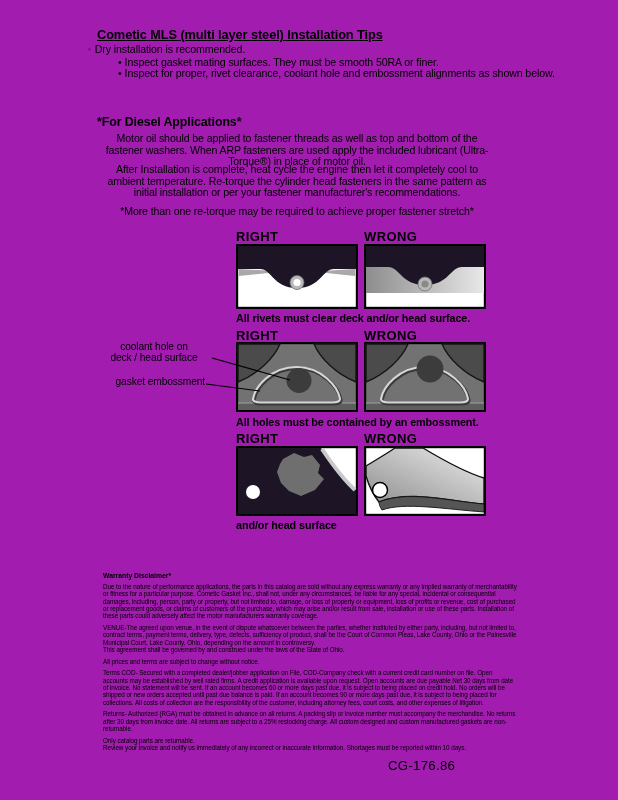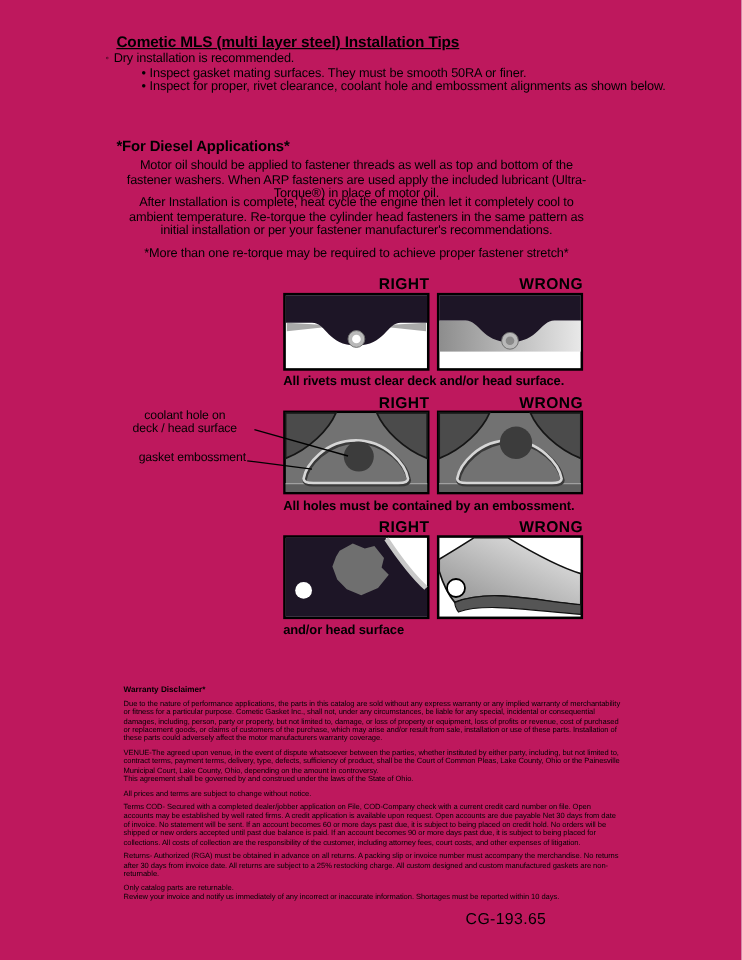--- a/index.html
+++ b/index.html
@@ -1,37 +1,37 @@
 <!DOCTYPE html>
 <html><head>
 <meta charset="utf-8">
 <style>
   html,body{margin:0;padding:0;background:#e8e8e8;}
   .page{
-    position:relative;width:618px;height:800px;background:#be185d;
+    position:relative;width:618px;height:800px;background:#a21caf;
     font-family:"Liberation Sans",sans-serif;color:#000;overflow:hidden;
     margin:0 auto;
   }
   .abs{position:absolute;}
   
   .title{
     left:97px;top:27px;font-size:12.8px;font-weight:bold;letter-spacing:-.1px;
     text-decoration:underline;white-space:nowrap;
   }
   .bullets{left:88px;top:44px;font-size:10.6px;line-height:11.7px;letter-spacing:-.1px;}
   .bullet-main::before{content:"\25E6";font-size:8px;margin-right:4px;position:relative;top:-1px;}
   .bullet-sub{padding-left:30px;}
   .bullet-sub::before{content:"\2022";margin-right:3px;}
   .diesel-h{left:97px;top:115px;font-size:12.4px;font-weight:bold;letter-spacing:-.1px;}
   .para{left:97px;width:400px;font-size:10.6px;line-height:11.7px;letter-spacing:-.12px;text-align:center;}
   .p1{top:133px;}
   .p2{top:164px;}
   .p3{top:206px;}
   
-  .dg-h{width:122px;text-align:right;font-size:13px;font-weight:bold;letter-spacing:.4px;}
+  .dg-h{width:122px;text-align:left;font-size:13px;font-weight:bold;letter-spacing:.4px;}
   .hx-r{left:236px;} .hx-w{left:364px;}
   .hy-1{top:229px;} .hy-2{top:328px;} .hy-3{top:431px;}
   .panel{display:block;}
   .px-r{left:236px;} .px-w{left:364px;}
   .py-1{top:244px;} .py-2{top:342px;} .py-3{top:446px;}
   .caption{left:236px;font-size:10.8px;font-weight:bold;letter-spacing:-.1px;line-height:12.5px;}
   .cy-1{top:312px;} .cy-2{top:416px;} .cy-3{top:519px;}
   .dg-label{font-size:10.2px;letter-spacing:-.1px;text-align:right;line-height:10.6px;}
   .lblA{left:98px;top:342px;width:112px;text-align:center;}
   .lblB{left:95px;top:377px;width:110px;}
@@ -162,15 +162,15 @@
     <div class="wpar">Due to the nature of performance applications, the parts in this catalog are sold without any express warranty or any implied warranty of merchantability or fitness for a particular purpose.  Cometic Gasket Inc., shall not, under any circumstances, be liable for any special, incidental or consequential damages, including, person, party or property, but not limited to, damage, or loss of property or equipment, loss of profits or revenue, cost of purchased or replacement goods, or claims of customers of the purchase, which may arise and/or result from sale, installation or use of these parts.  Installation of these parts could adversely affect the motor manufacturers warranty coverage.</div>
     <div class="wcont">VENUE-The agreed upon venue, in the event of dispute whatsoever between the parties, whether instituted by either party, including, but not limited to, contract terms, payment terms, delivery, type, defects, sufficiency of product, shall be the Court of Common Pleas, Lake County, Ohio or the Painesville Municipal Court, Lake County, Ohio, depending on the amount in controversy.</div>
     <div class="wlast">This agreement shall be governed by and construed under the laws of the State of Ohio.</div>
     <div class="wpar">All prices and terms are subject to change without notice.</div>
     <div class="wpar">Terms COD- Secured with a completed dealer/jobber application on File, COD-Company check with a current credit card number on file.  Open accounts may be established by well rated firms.  A credit application is available upon request.  Open accounts are due payable Net 30 days from date of invoice.  No statement will be sent.  If an account becomes 60 or more days past due, it is subject to being placed on credit hold.  No orders will be shipped or new orders accepted until past due balance is paid.  If an account becomes 90 or more days past due, it is subject to being placed for collections.  All costs of collection are the responsibility of the customer, including attorney fees, court costs, and other expenses of litigation.</div>
     <div class="wpar">Returns- Authorized (RGA) must be obtained in advance on all returns.  A packing slip or invoice number must accompany the merchandise.  No returns after 30 days from invoice date.  All returns are subject to a 25% restocking charge.  All custom designed and custom manufactured gaskets are non-returnable.</div>
     <div class="wcont">Only catalog parts are returnable.</div>
     <div class="wcont">Review your invoice and notify us immediately of any incorrect or inaccurate information.  Shortages must be reported within 10 days.</div>
   </div>
 
-  <div class="abs pageno">CG-193.65</div>
+  <div class="abs pageno">CG-176.86</div>
 
 </div>
 
 </body></html>

